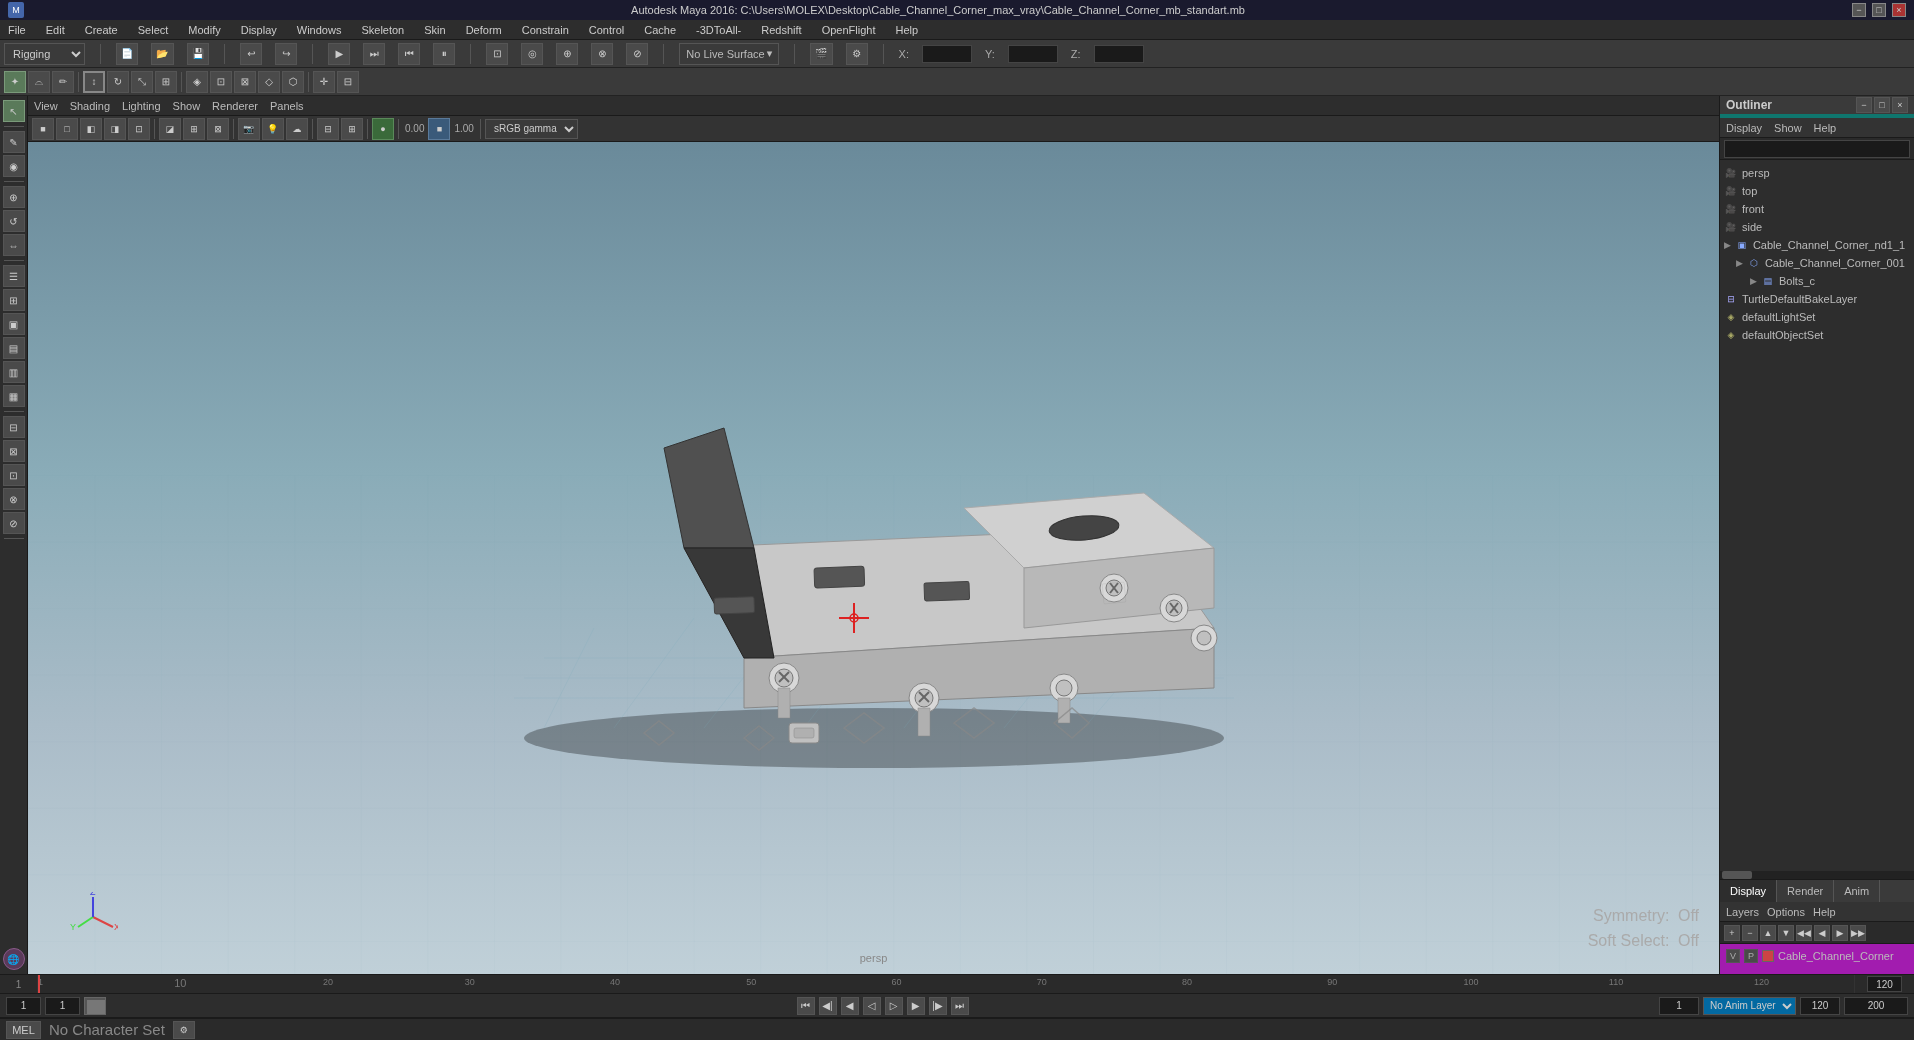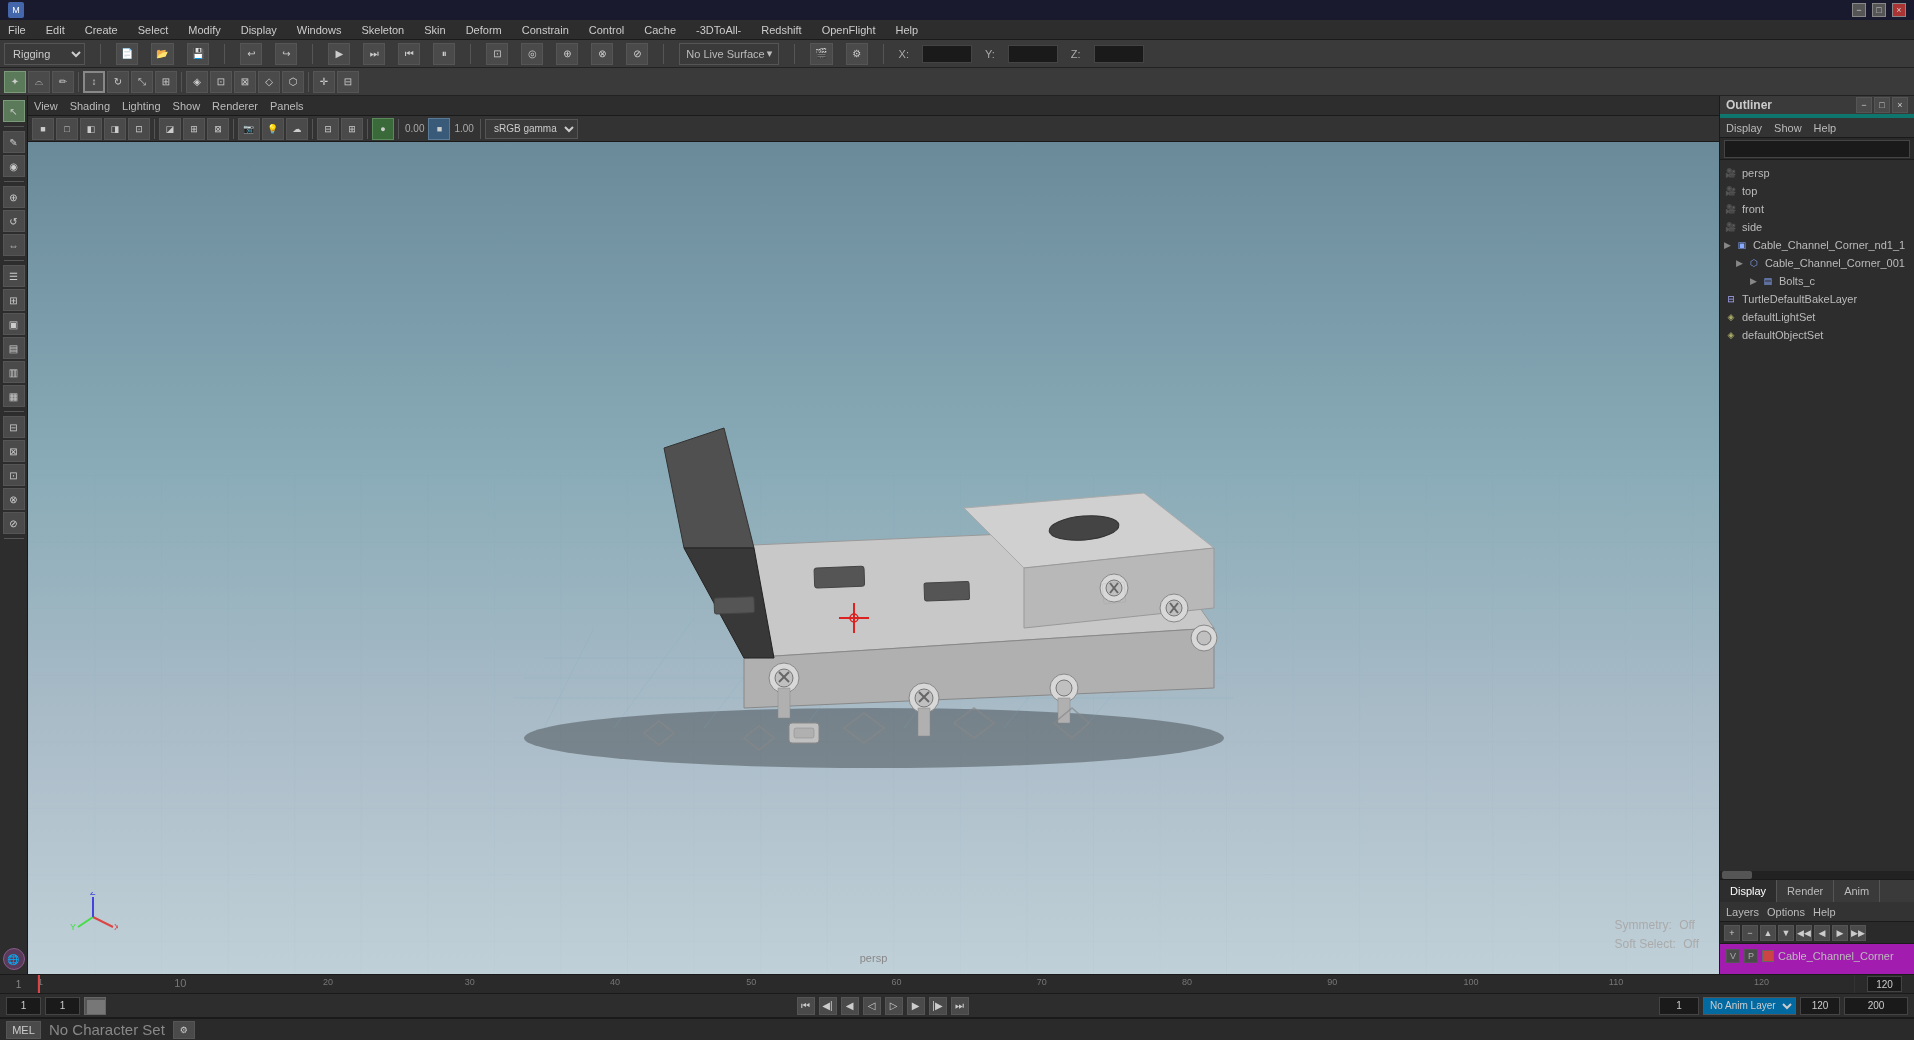--- a/index.html
+++ b/index.html
@@ -210,21 +210,22 @@
       color: #888;
       font-size: 11px;
     }
 
     
     .viewport-info {
       position: absolute;
       bottom: 20px;
       right: 20px;
       color: #aaa;
-      font-size: 12px;
+      font-size: 16px;
+      text-align: right;
       line-height: 1.6;
     }
 
     
     #right-panel {
       width: 195px;
       background: #2d2d2d;
       display: flex;
       flex-direction: column;
       border-left: 1px solid #1a1a1a;
@@ -516,20 +517,21 @@
       text-align: center;
       font-size: 10px;
       padding: 0 2px;
     }
   </style>
 </head>
 <body>
 
 <div id="title-bar">
   <span style="width:16px;height:16px;background:#4466aa;border-radius:2px;display:flex;align-items:center;justify-content:center;font-size:9px;color:#fff;">M</span>
+  <span class="title-text">Autodesk Maya 2016: C:\Users\MOLEX\Desktop\Cable_Channel_Corner_max_vray\Cable_Channel_Corner_mb_standart.mb</span>
   <div class="win-controls">
     <div class="win-btn">−</div>
     <div class="win-btn">□</div>
     <div class="win-btn" style="background:#aa3333;">×</div>
   </div>
 </div>
 
 <div id="menu-bar">
   <span>File</span>
   <span>Edit</span>

